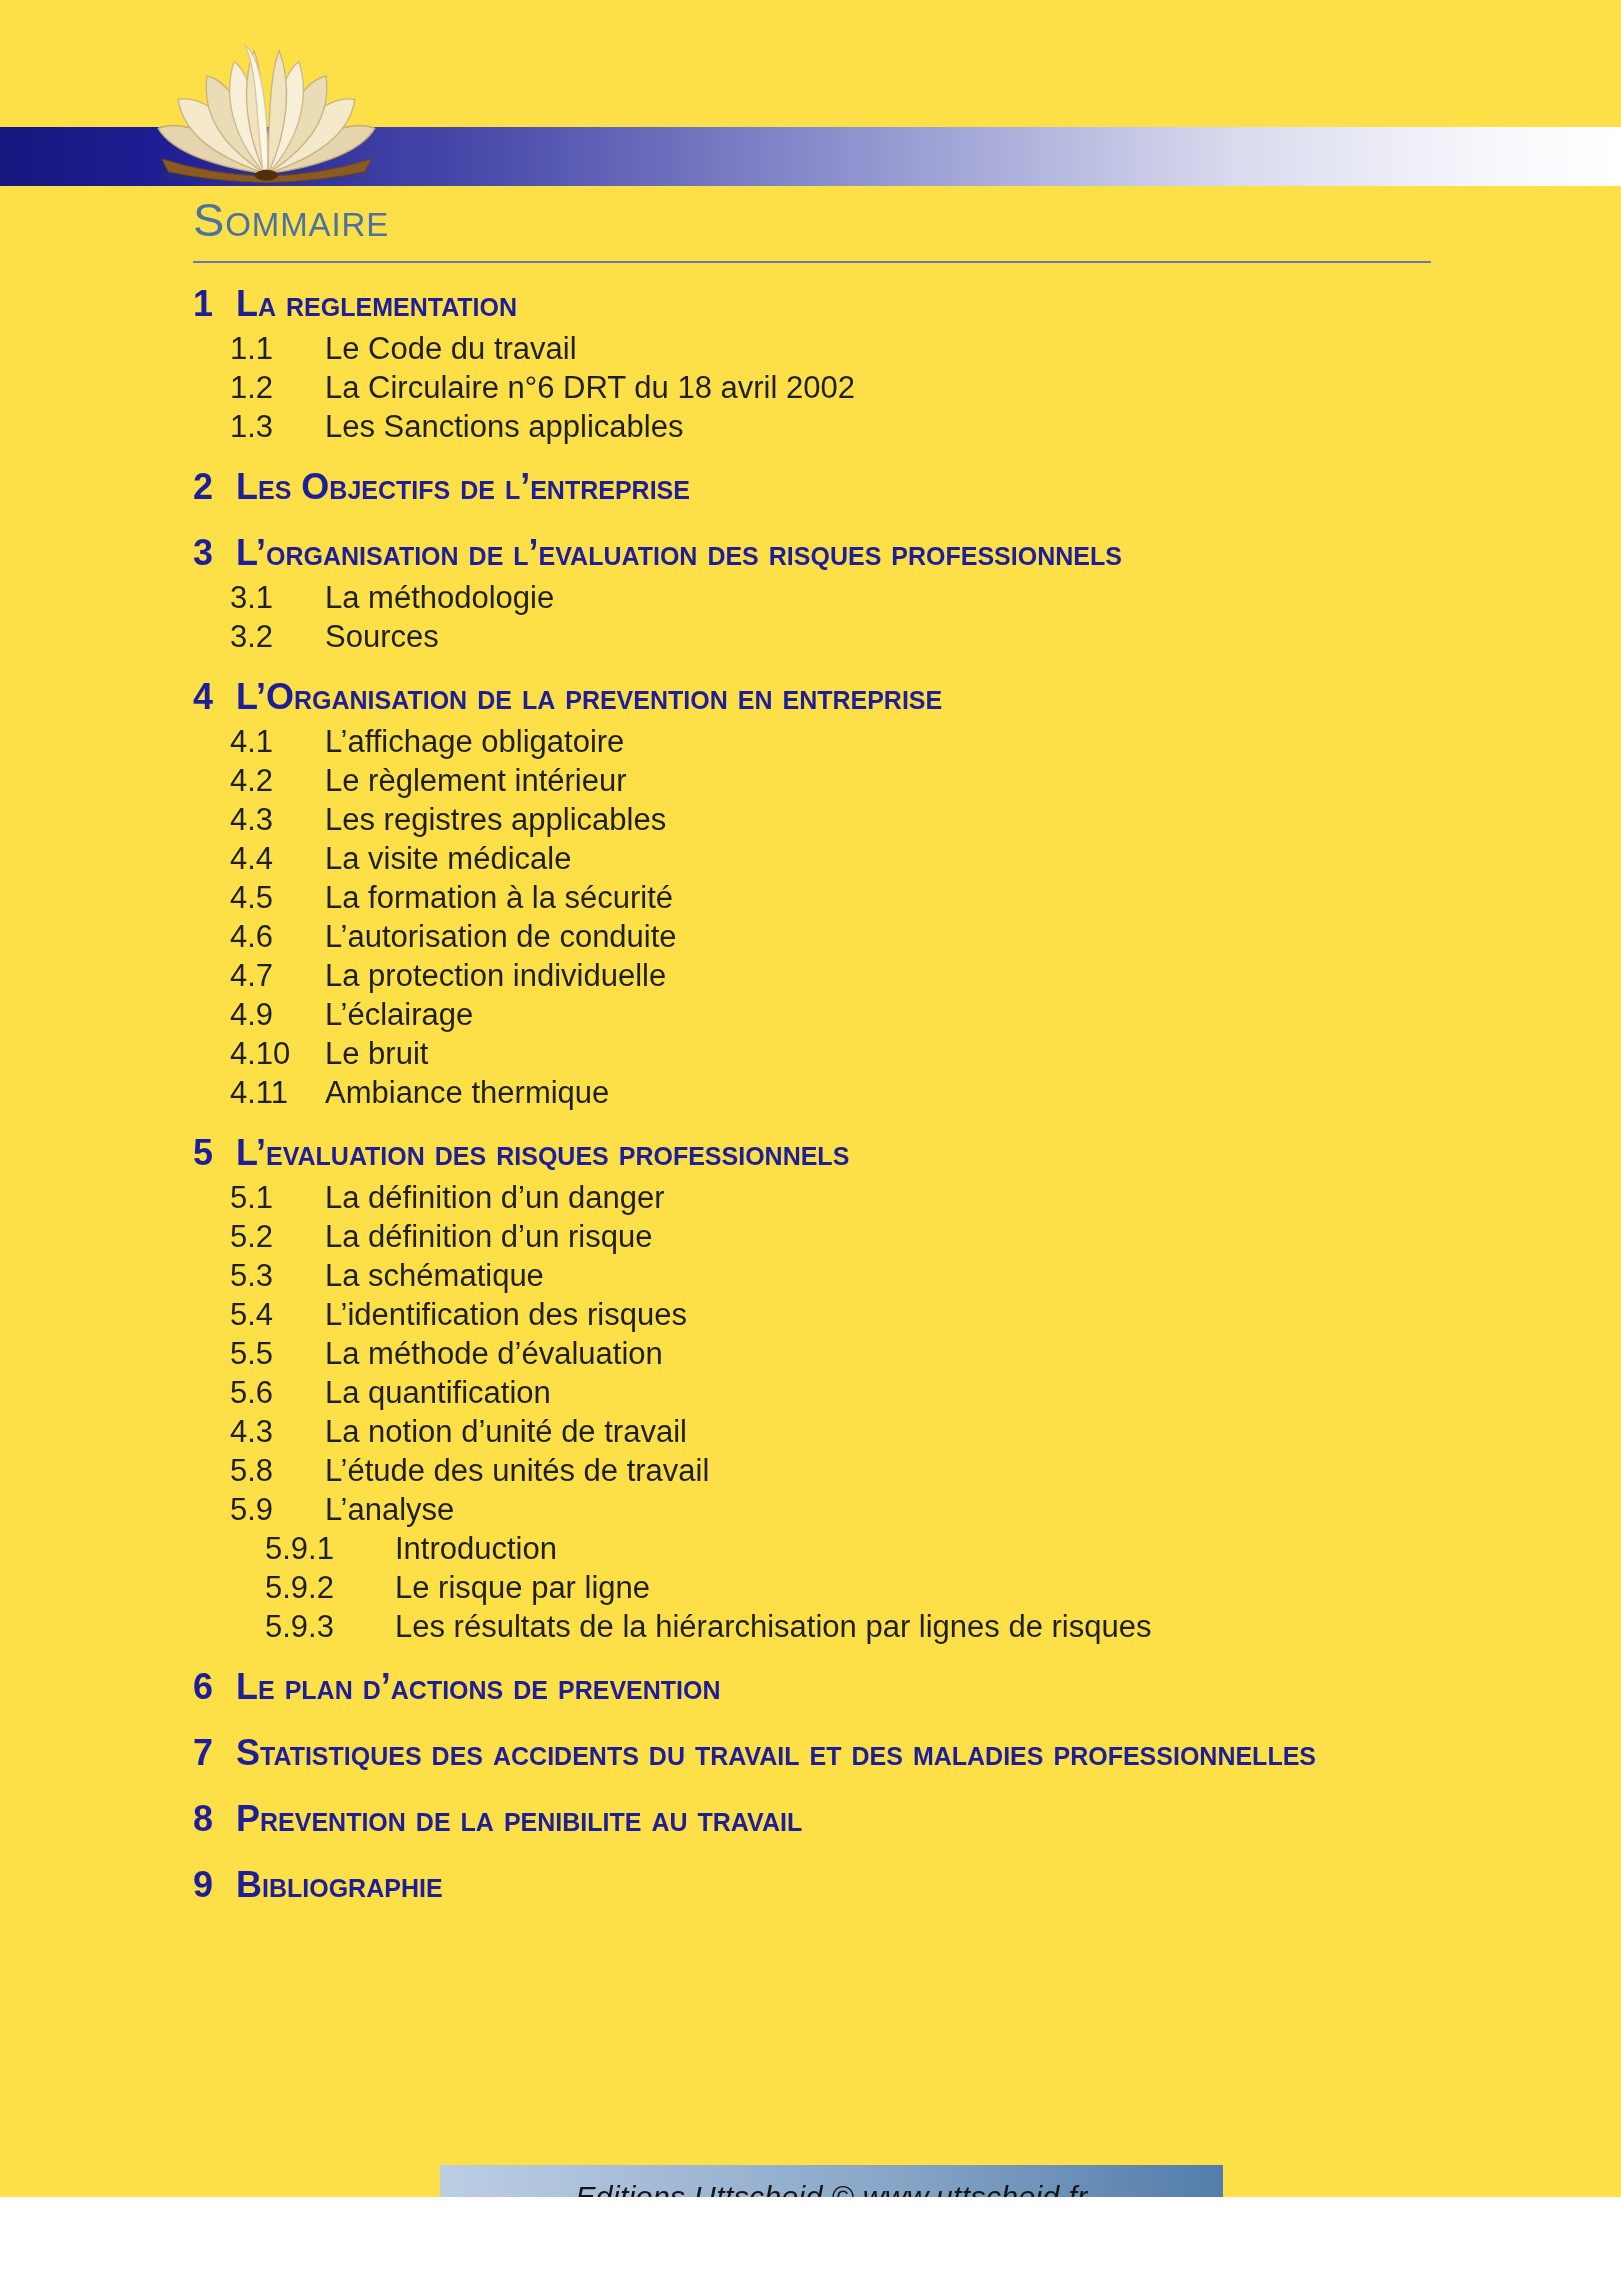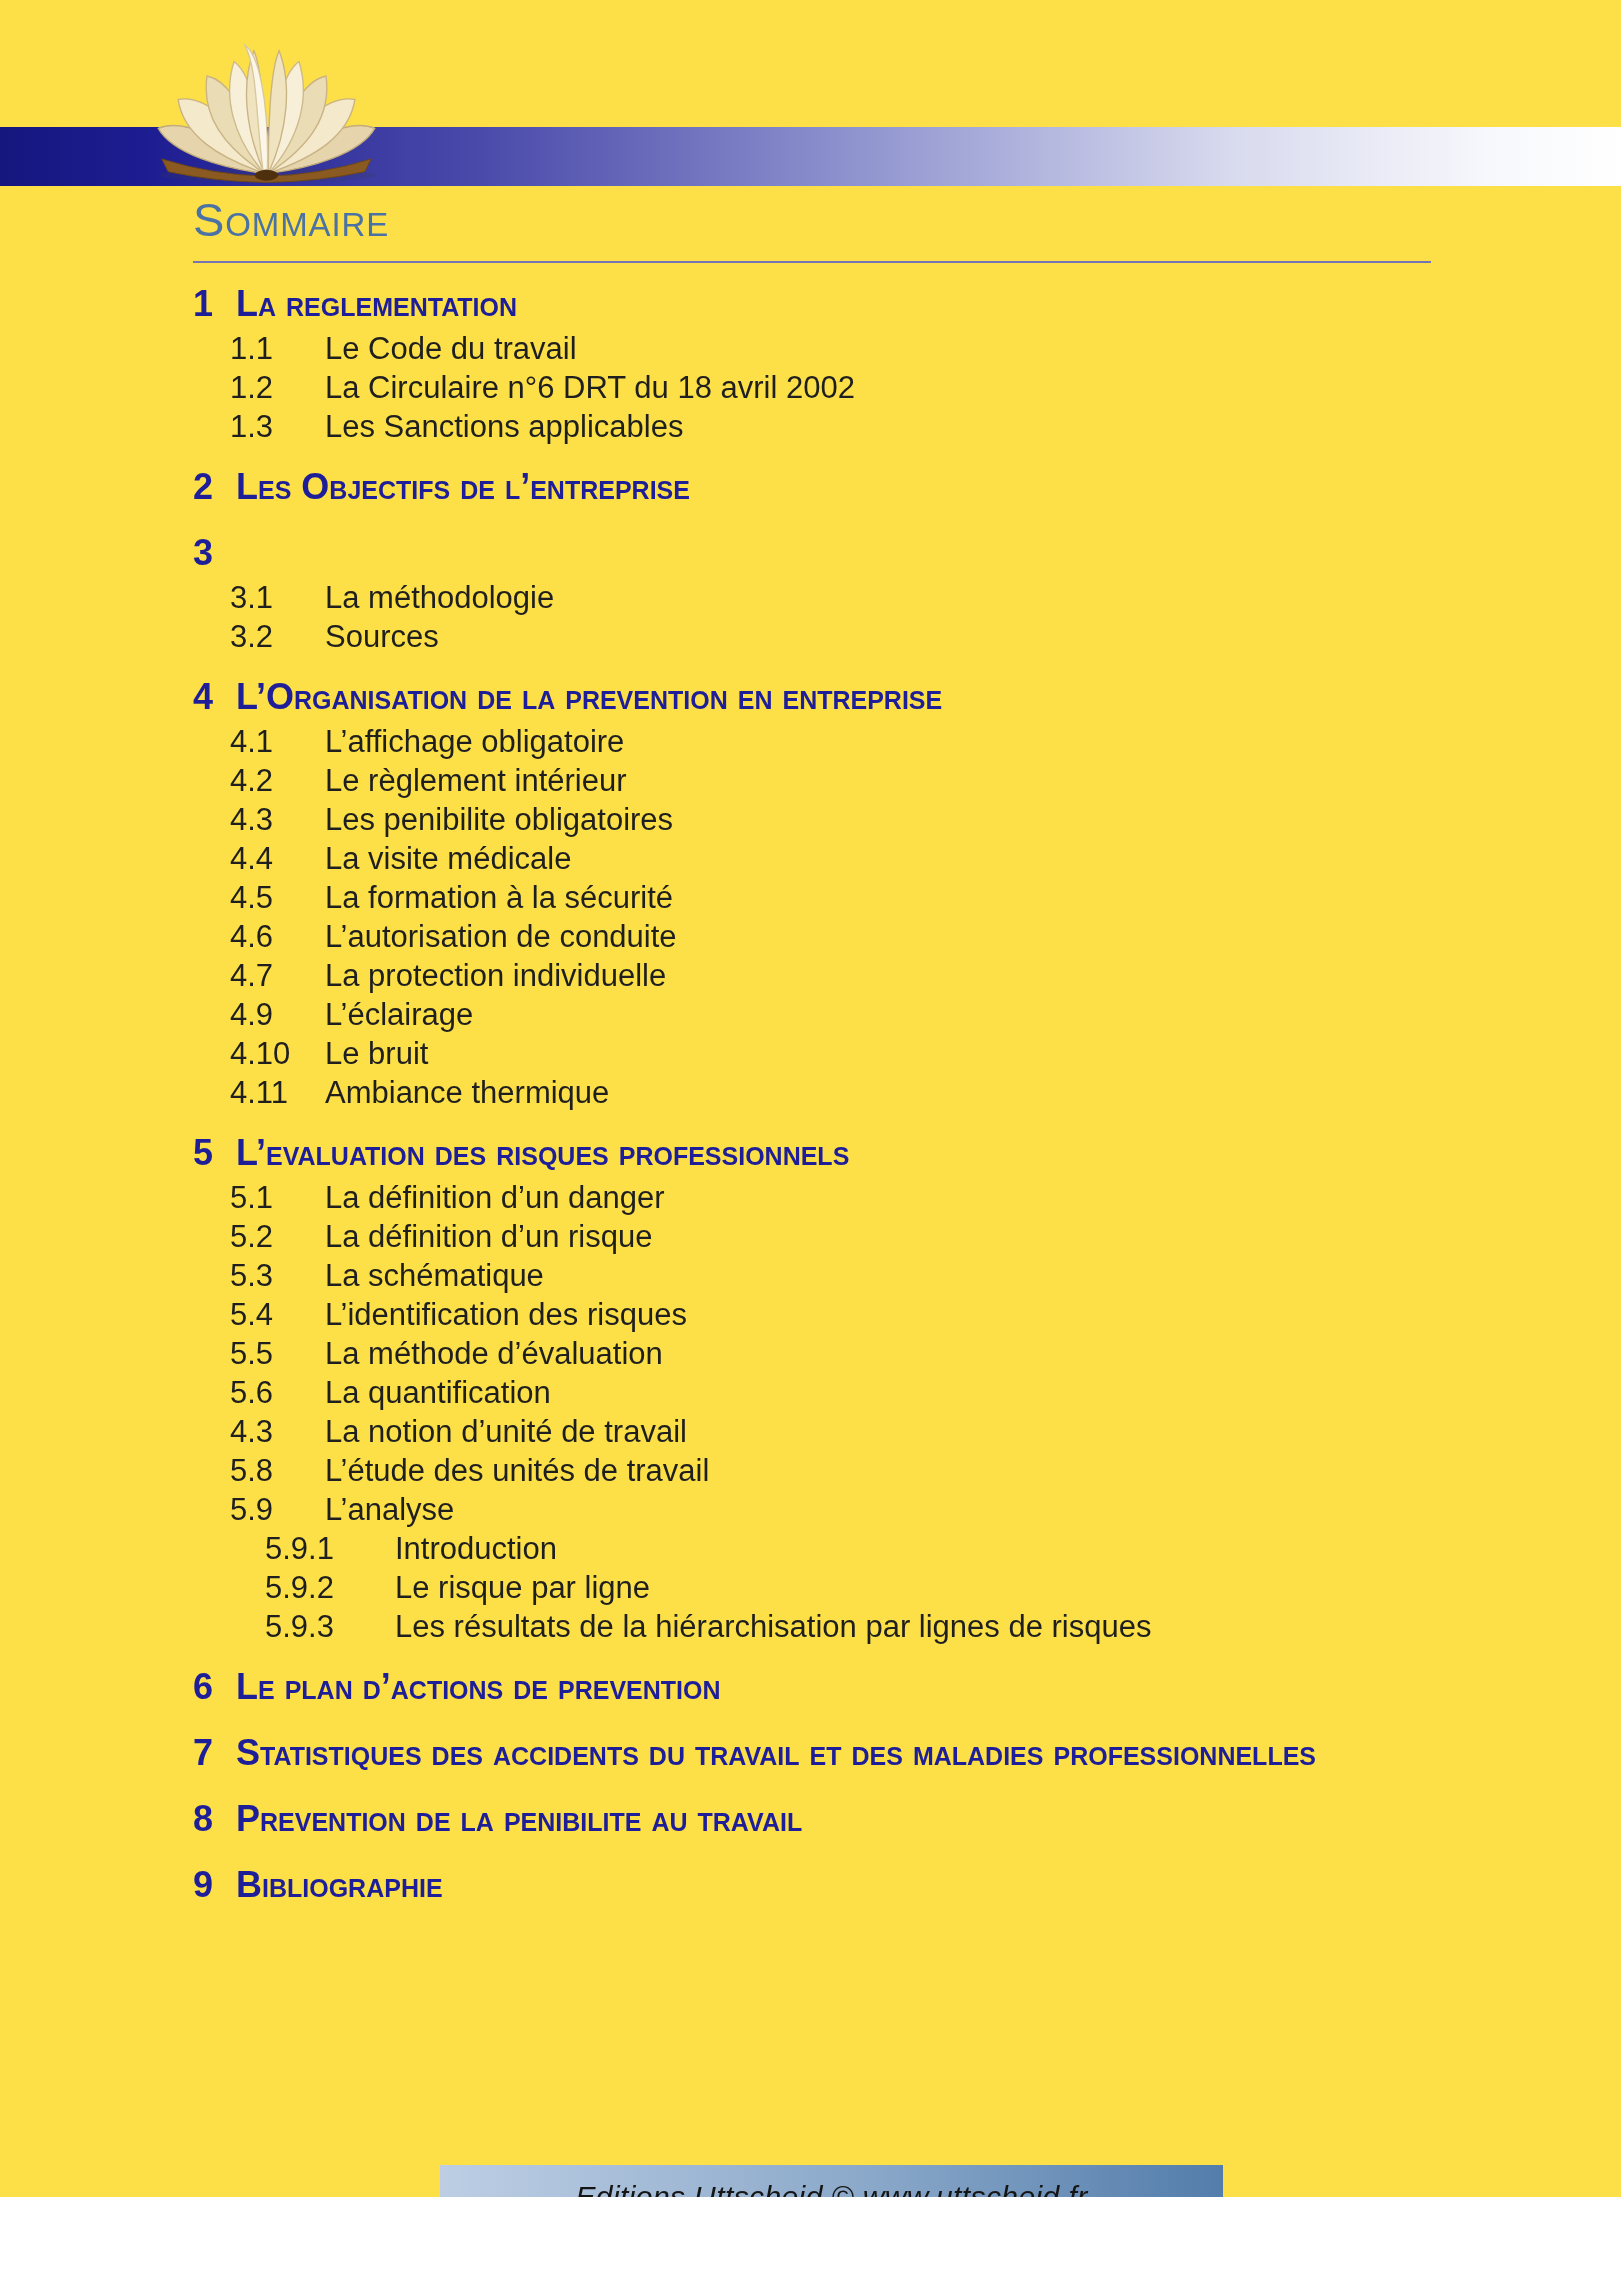--- a/index.html
+++ b/index.html
@@ -106,20 +106,21 @@
         <div class="item">
           <span class="item-num">1.3</span>
           <span class="item-label">Les Sanctions applicables</span>
         </div>
         <div class="sec">
           <span class="sec-num">2</span>
           <span class="sec-title">Les Objectifs de l’entreprise</span>
         </div>
         <div class="sec">
           <span class="sec-num">3</span>
+          <span class="sec-title">L’organisation de l’evaluation des risques professionnels</span>
         </div>
         <div class="item">
           <span class="item-num">3.1</span>
           <span class="item-label">La méthodologie</span>
         </div>
         <div class="item">
           <span class="item-num">3.2</span>
           <span class="item-label">Sources</span>
         </div>
         <div class="sec">
@@ -129,21 +130,21 @@
         <div class="item">
           <span class="item-num">4.1</span>
           <span class="item-label">L’affichage obligatoire</span>
         </div>
         <div class="item">
           <span class="item-num">4.2</span>
           <span class="item-label">Le règlement intérieur</span>
         </div>
         <div class="item">
           <span class="item-num">4.3</span>
-          <span class="item-label">Les penibilite obligatoires</span>
+          <span class="item-label">Les registres applicables</span>
         </div>
         <div class="item">
           <span class="item-num">4.4</span>
           <span class="item-label">La visite médicale</span>
         </div>
         <div class="item">
           <span class="item-num">4.5</span>
           <span class="item-label">La formation à la sécurité</span>
         </div>
         <div class="item">

